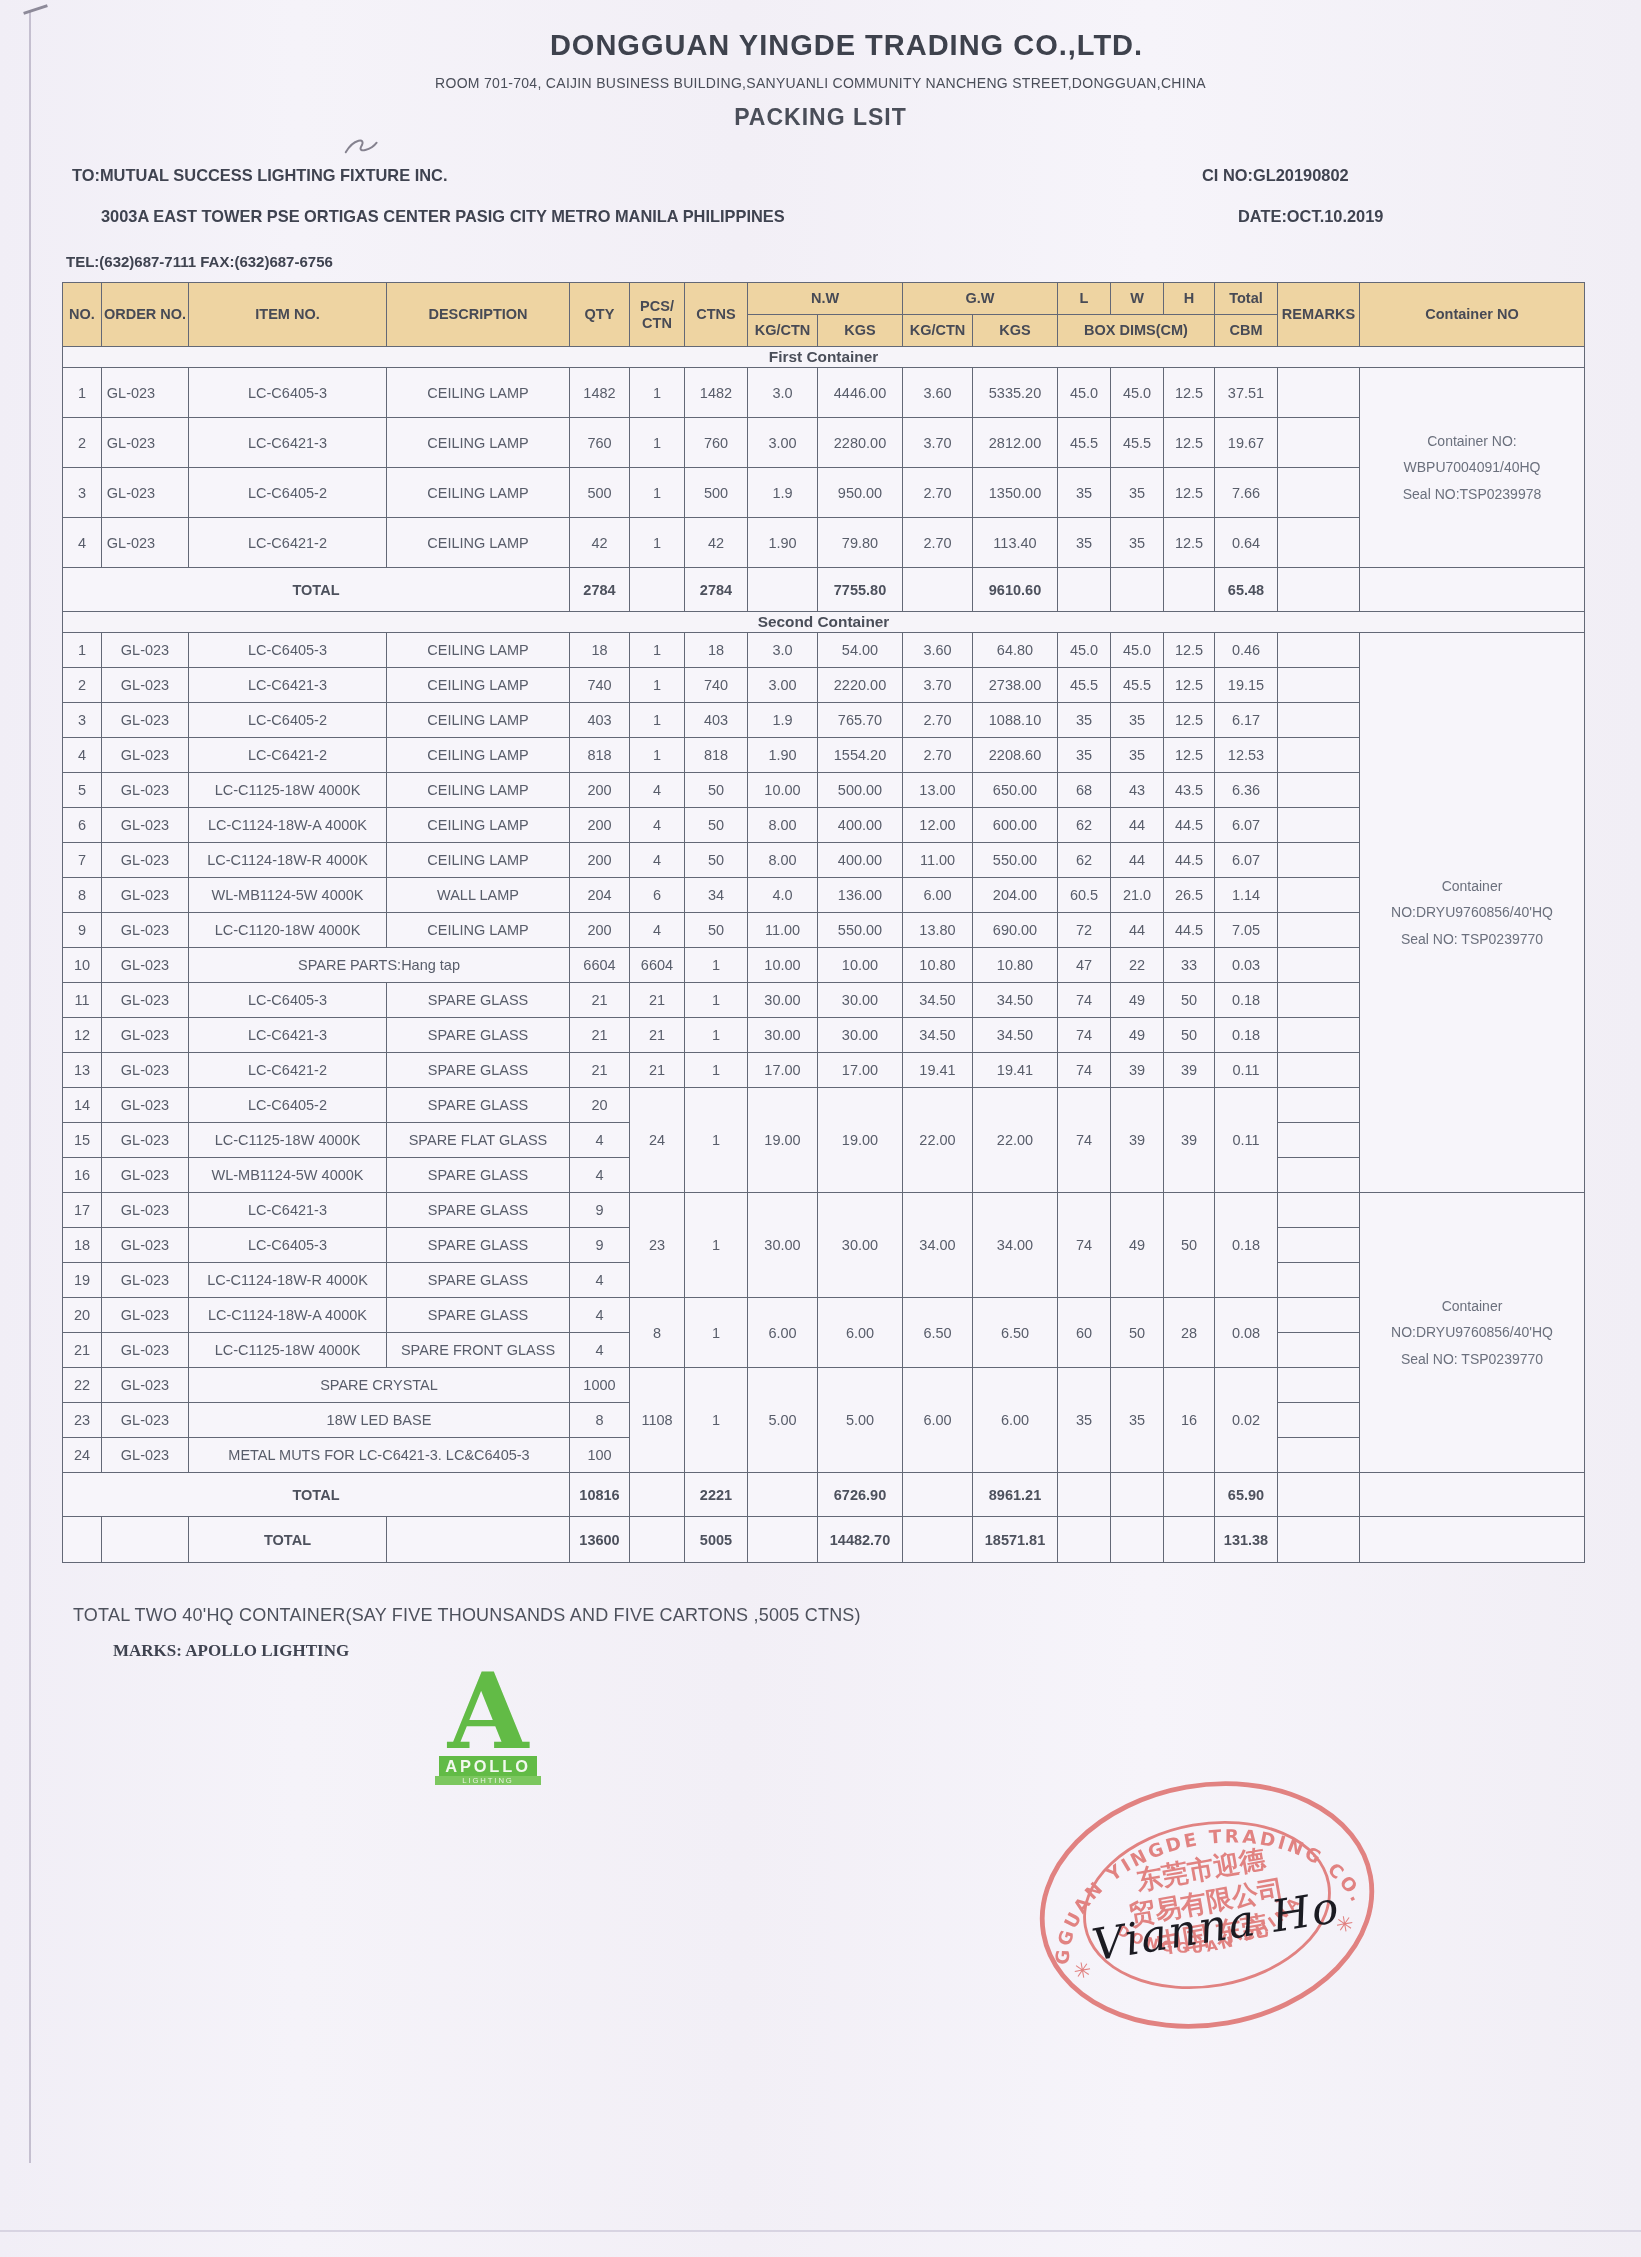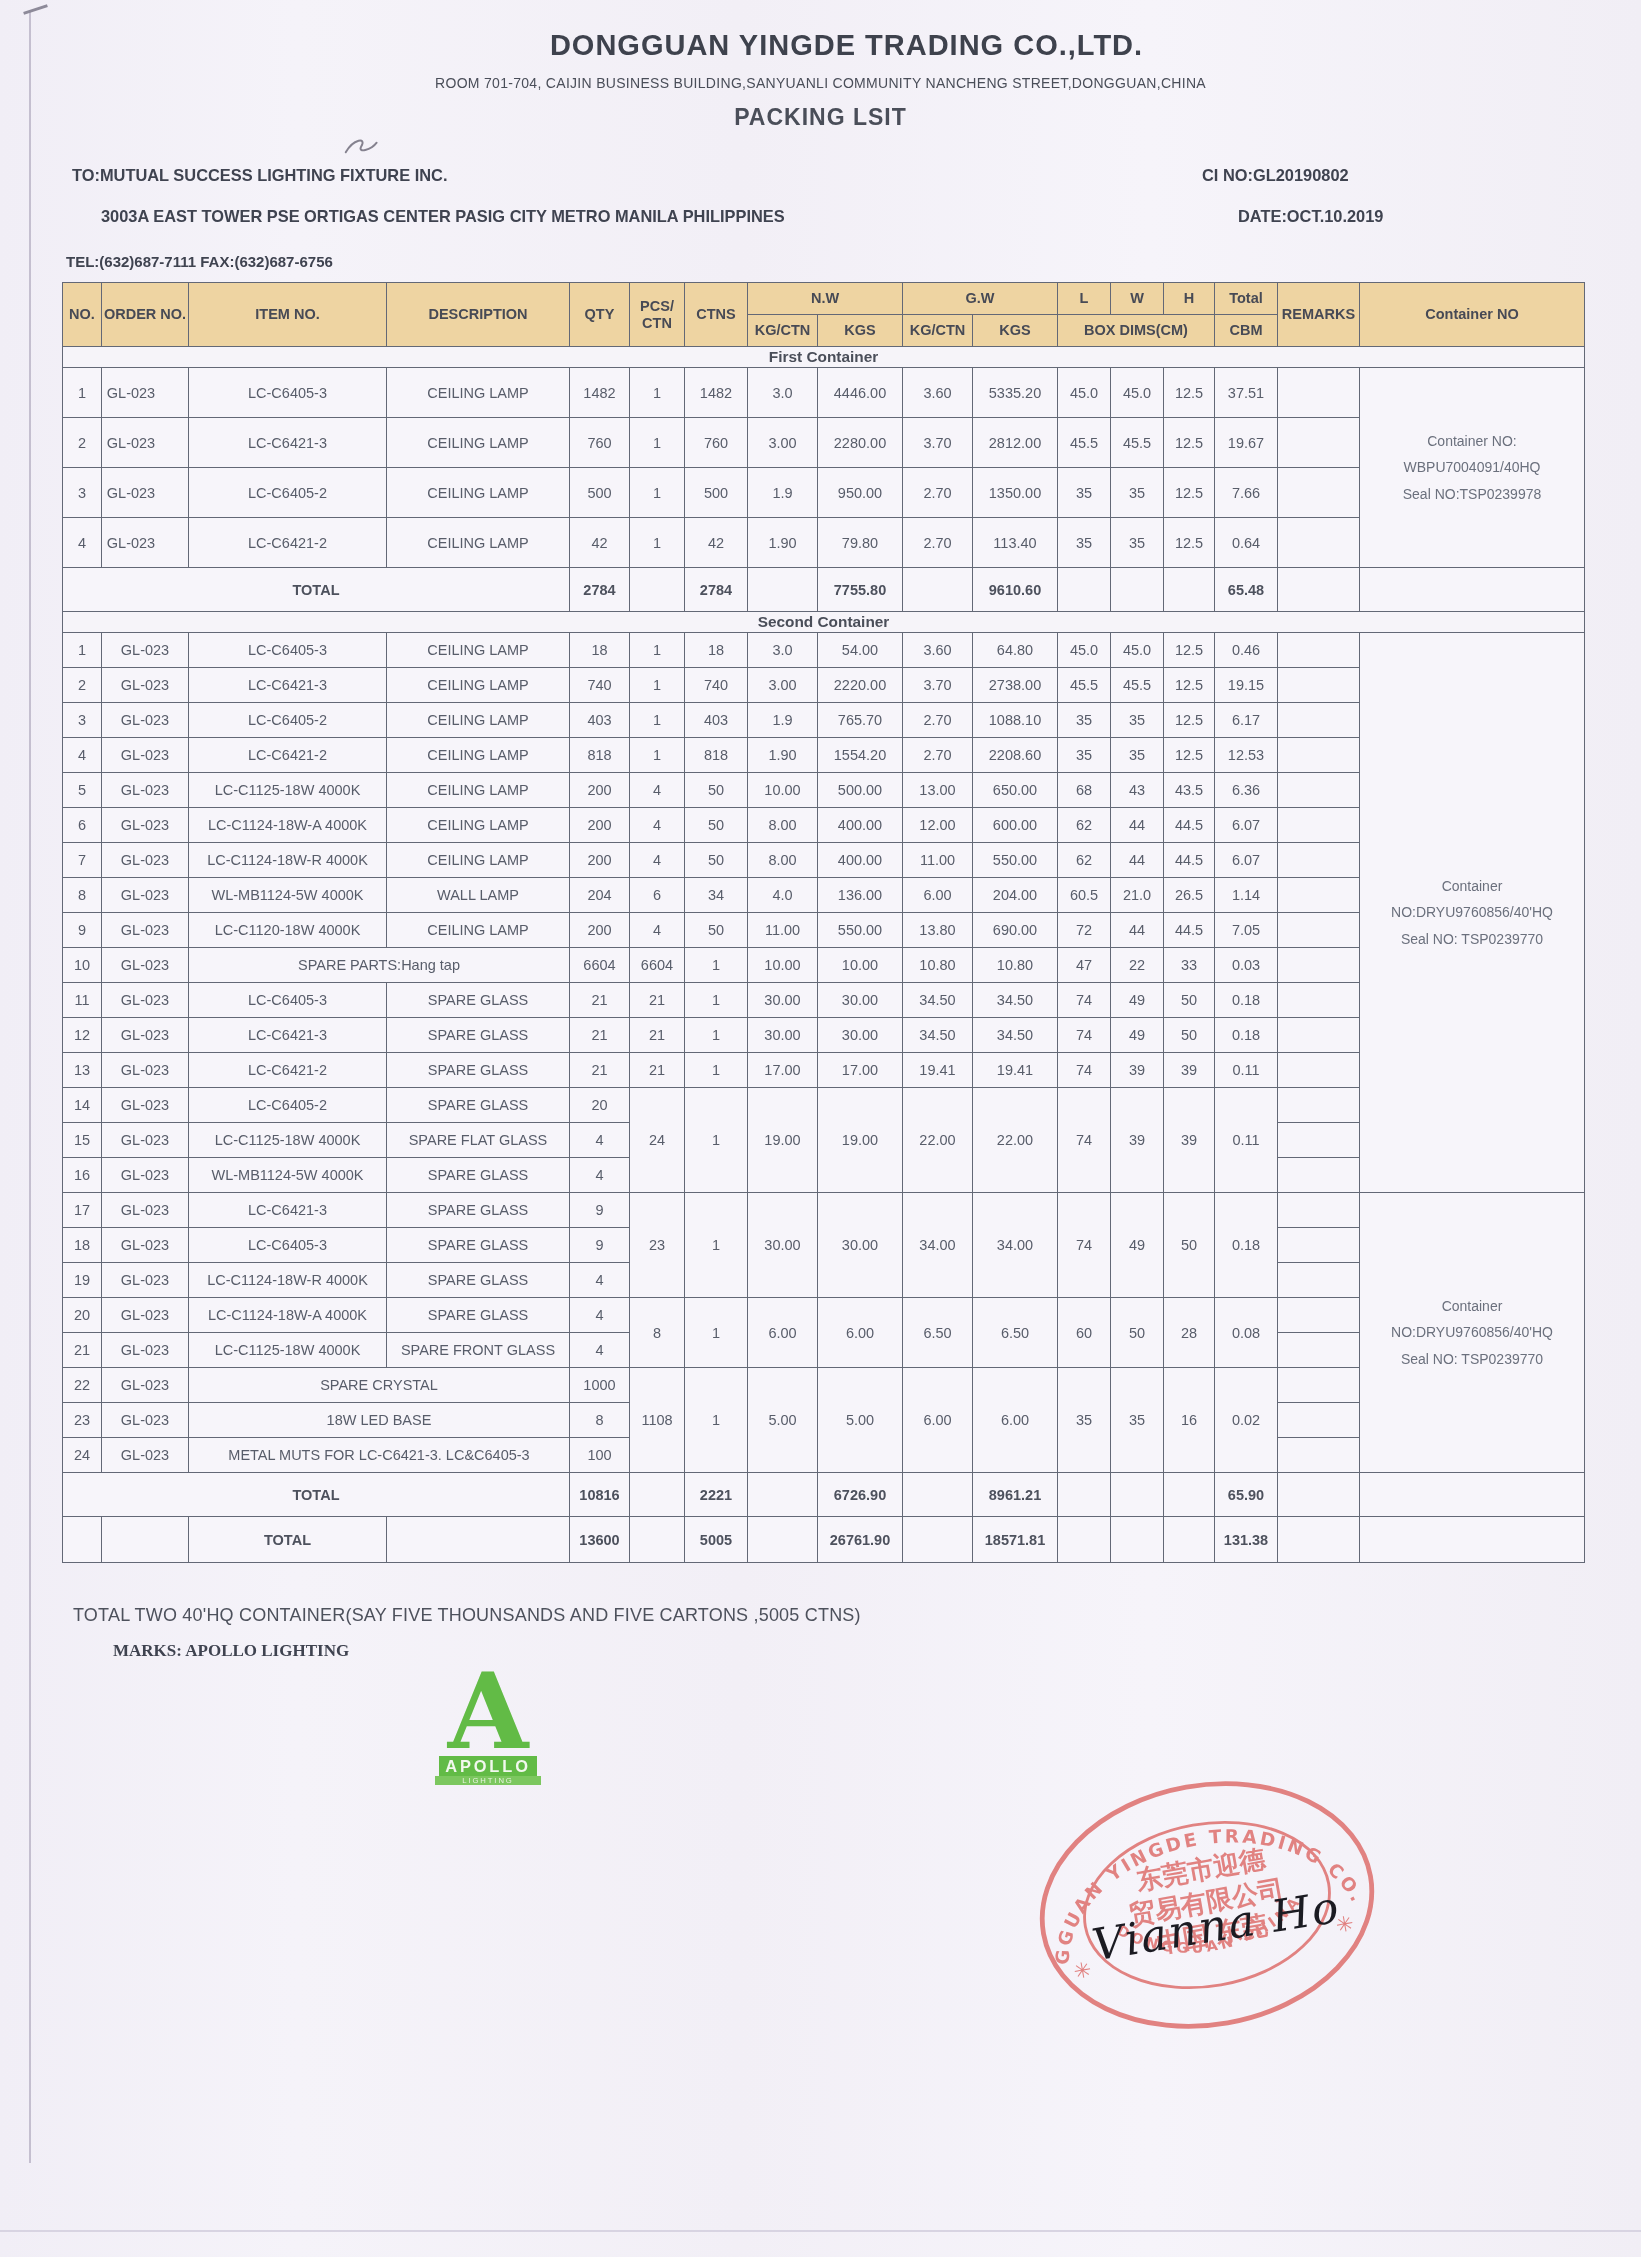--- a/index.html
+++ b/index.html
@@ -600,21 +600,21 @@
         </tr>
         <tr class="gtotrow">
           <td></td>
           <td></td>
           <td class="tl">TOTAL</td>
           <td></td>
           <td class="tl">13600</td>
           <td></td>
           <td class="tl">5005</td>
           <td></td>
-          <td class="tl">26761.90</td>
+          <td class="tl">14482.70</td>
           <td></td>
           <td class="tl">18571.81</td>
           <td></td>
           <td></td>
           <td></td>
           <td class="tl">131.38</td>
           <td></td>
           <td></td>
         </tr>
       </tbody>

